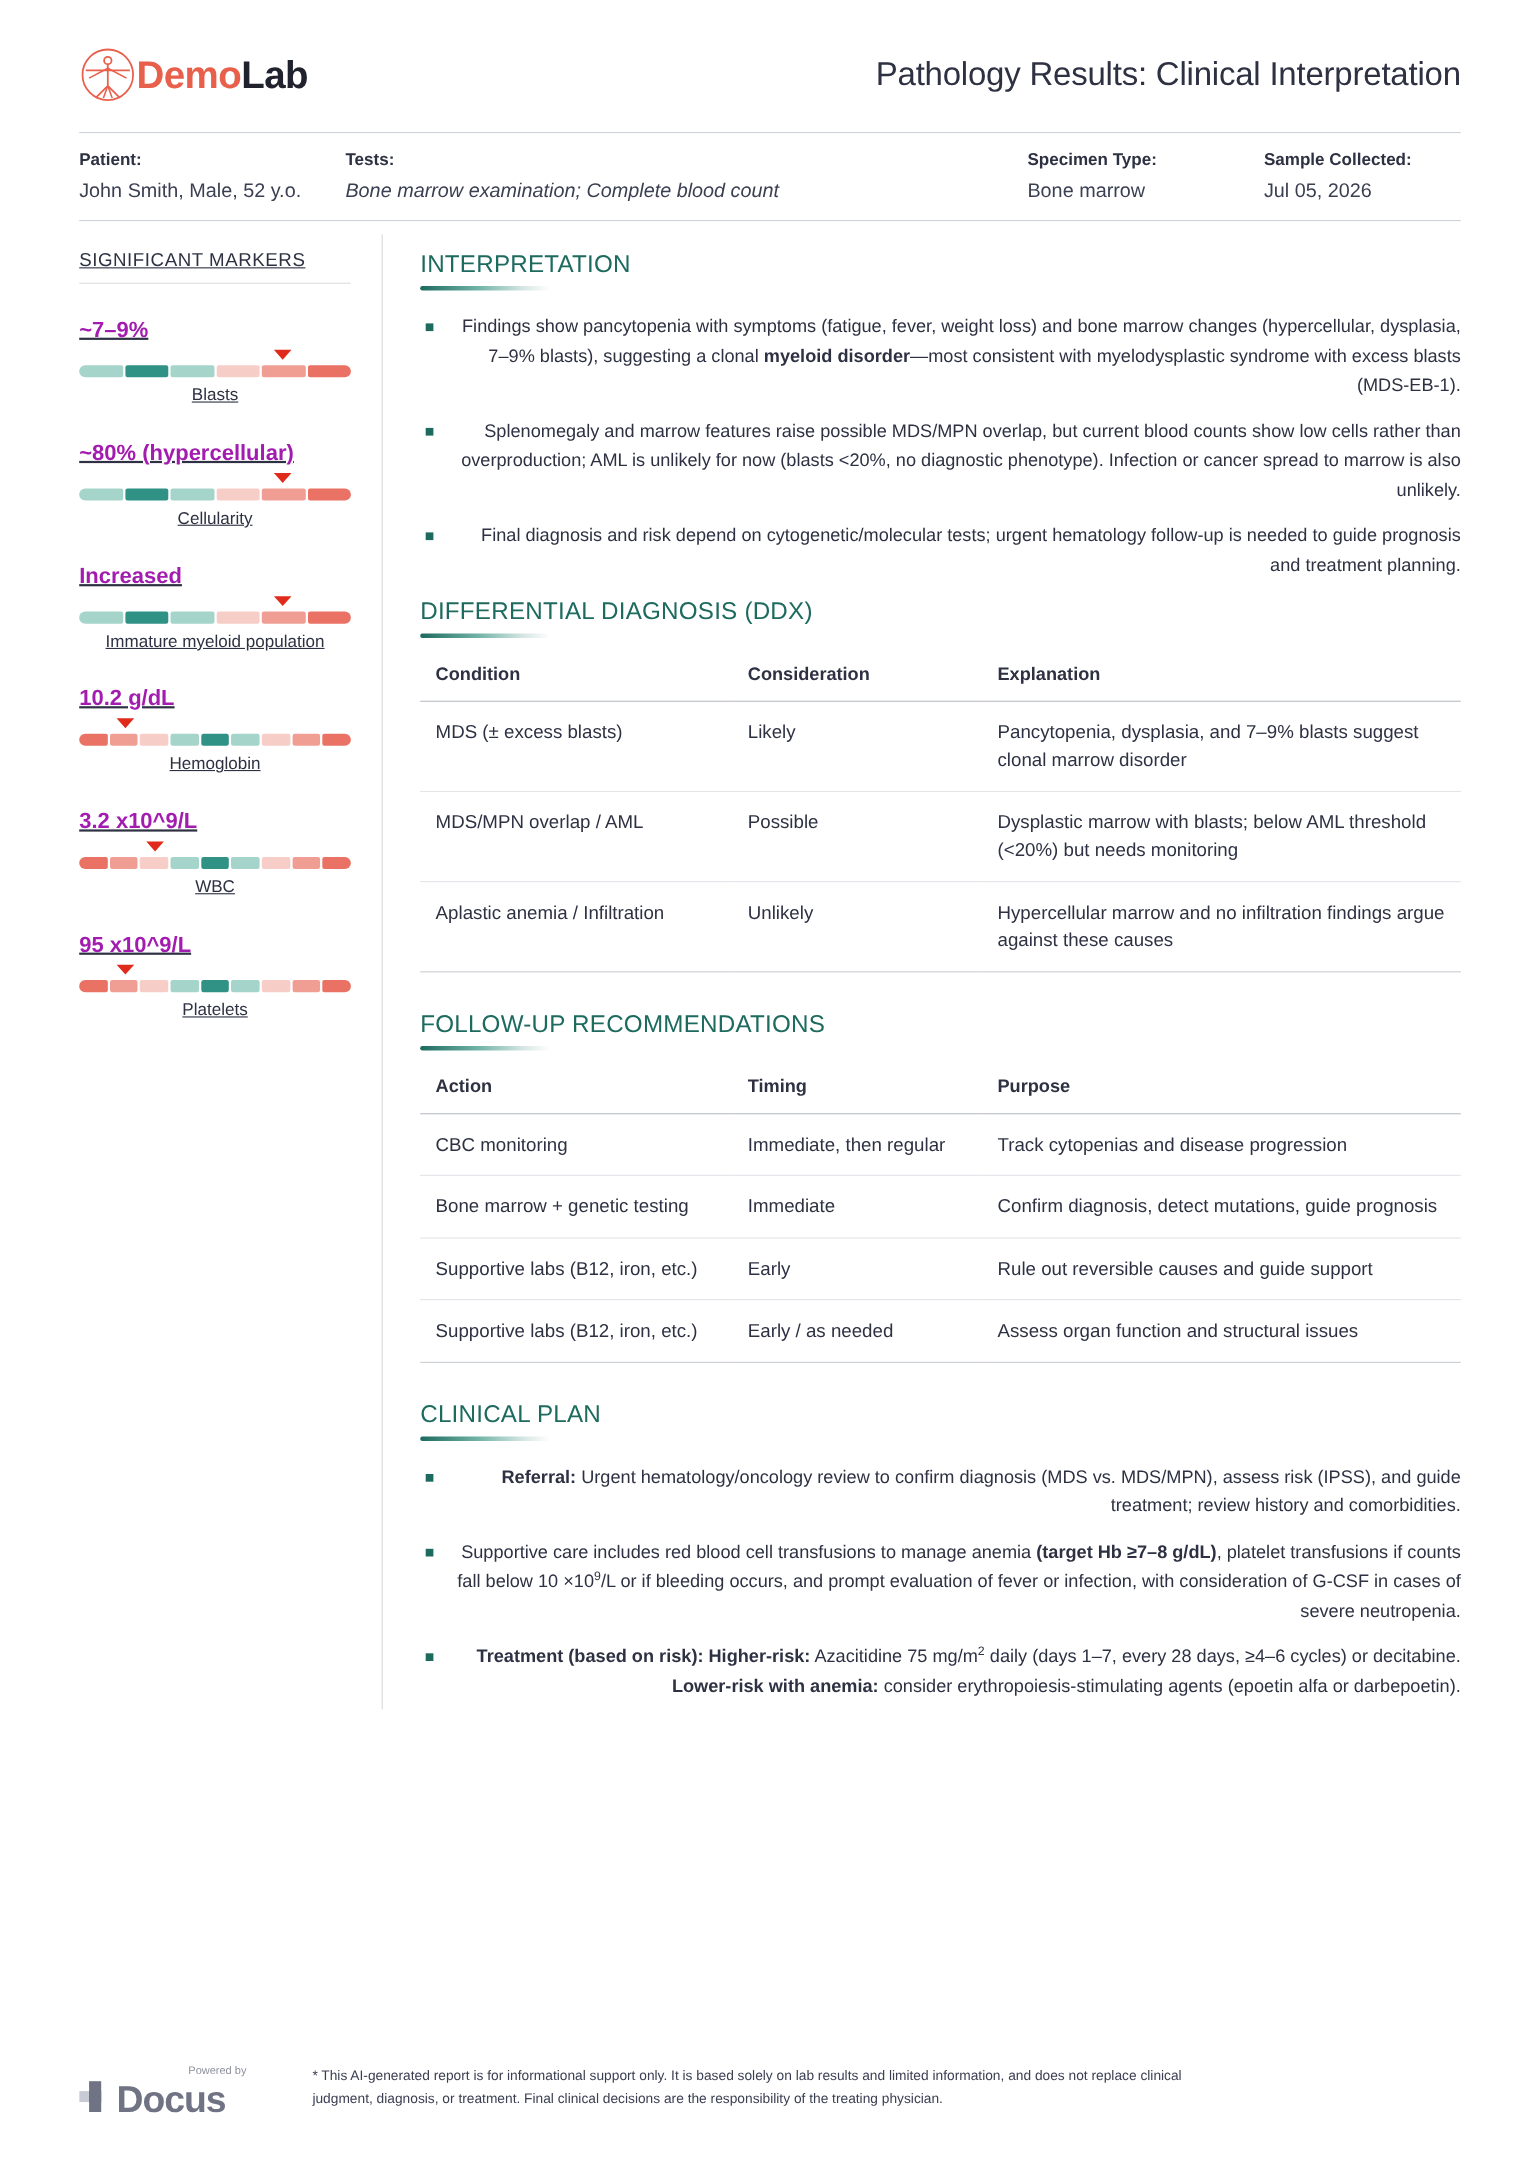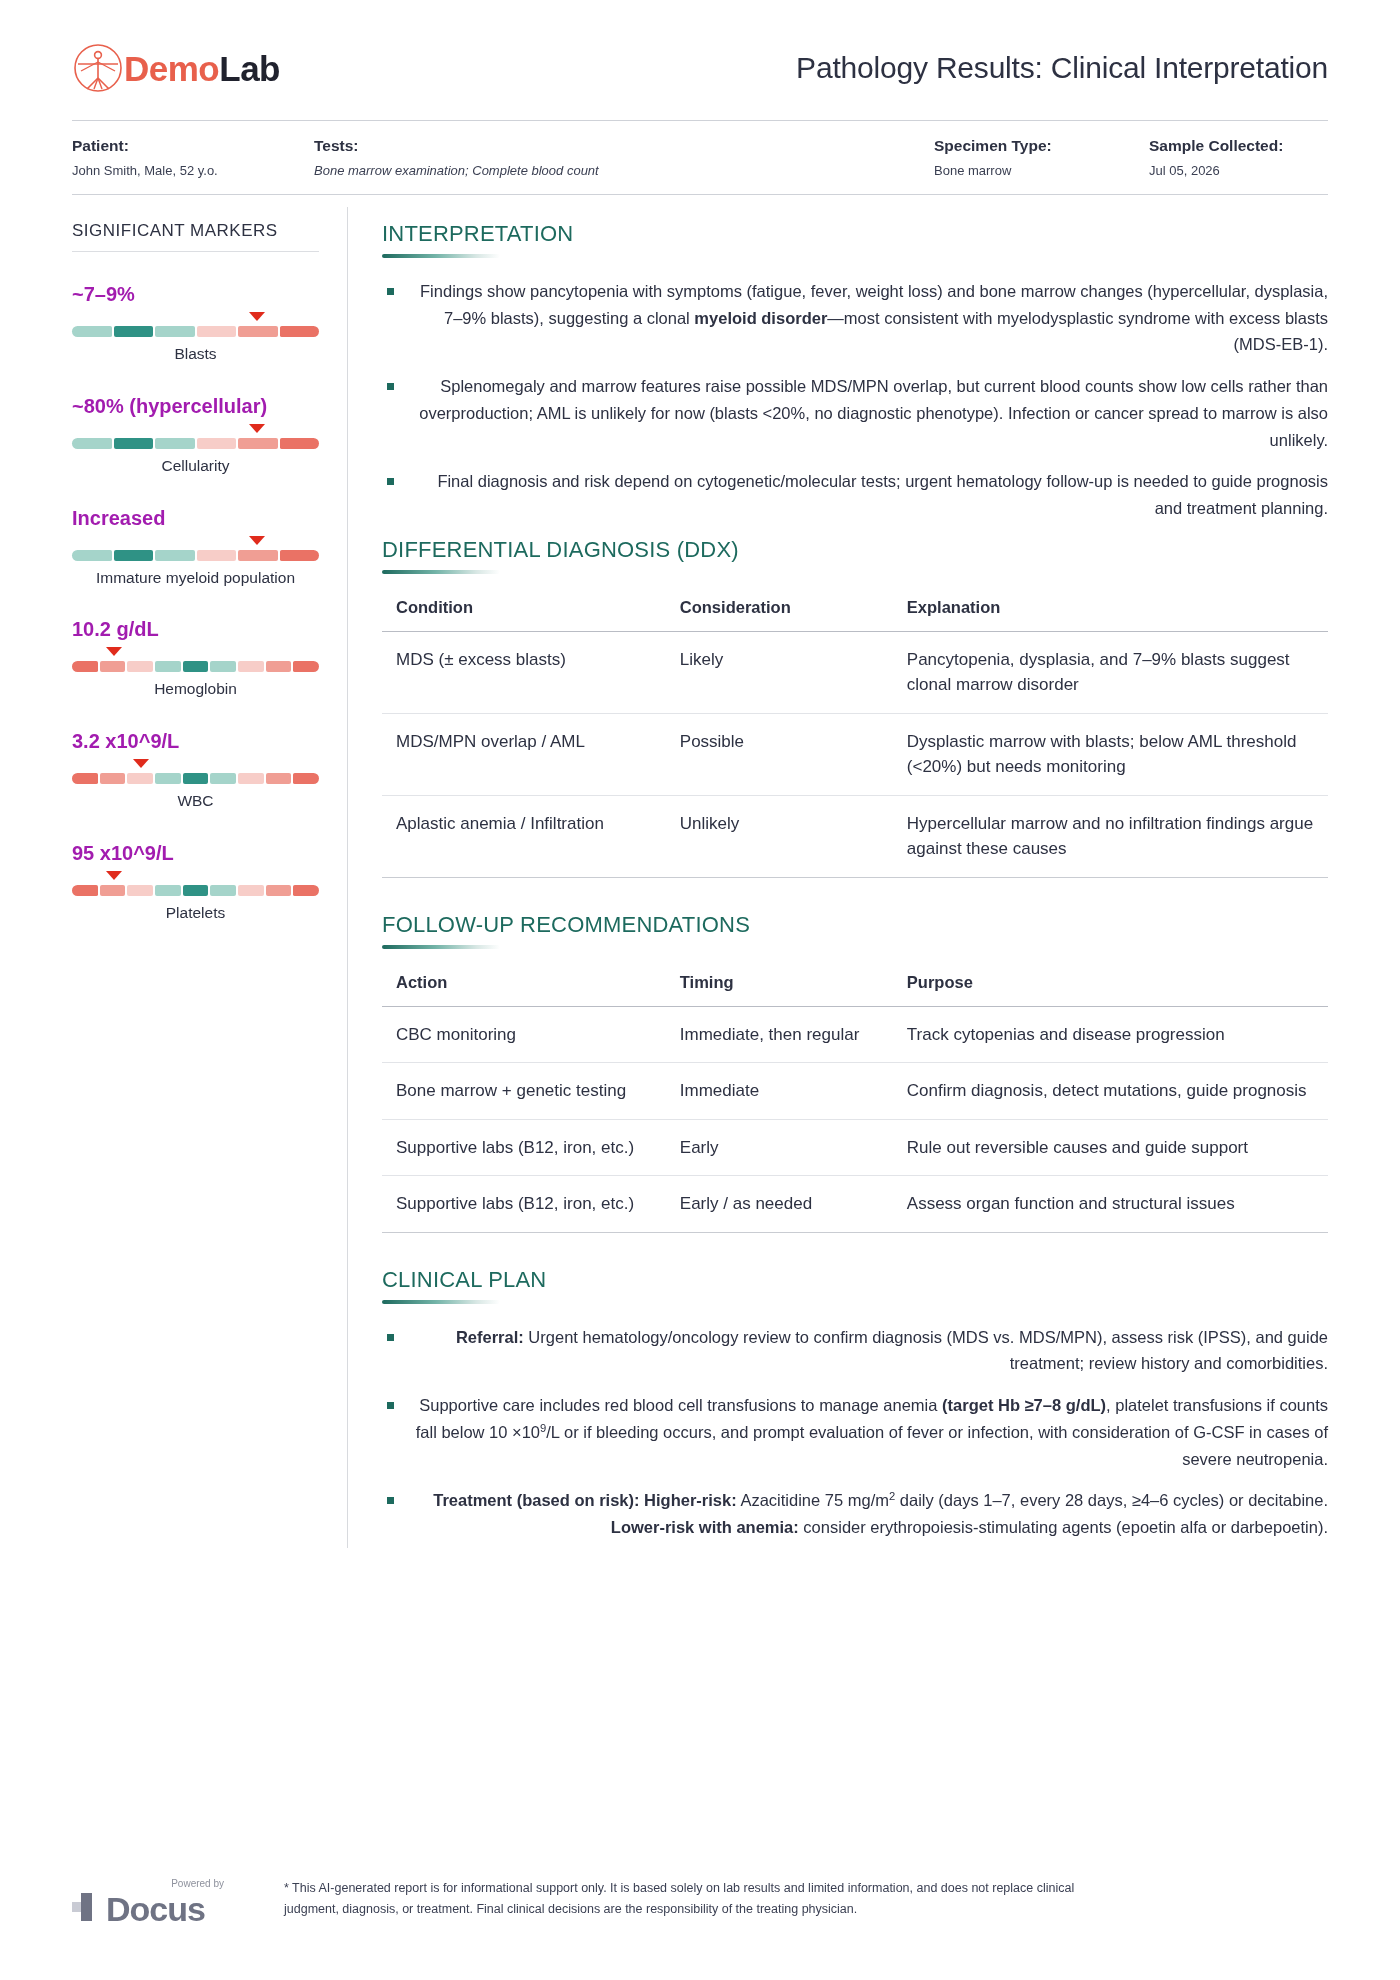--- a/index.html
+++ b/index.html
@@ -48,30 +48,31 @@
   .meta-col.c1 { width: 242px; }
   .meta-col.c2 { width: 620px; }
   .meta-col.c3 { width: 215px; }
   .meta-col.c4 { width: auto; }
   .meta-label {
     font-size: 15.5px;
     font-weight: 700;
     color: #2d3142;
     margin-bottom: 8px;
   }
-  .meta-value { font-size: 13px; color: #3a3f52; }
+  .meta-value { font-size: 18px; color: #3a3f52; }
   .meta-value.italic { font-style: italic; }
 
   
   .body-split { display: flex; }
   .sidebar {
     width: 275px;
     flex: none;
     padding-top: 26px;
     padding-right: 28px;
+    text-decoration: underline;
   }
   .divider-v {
     width: 1px;
     background: #d8dade;
     flex: none;
     align-self: stretch;
     margin-top: 12px;
     margin-bottom: 8px;
   }
   .main {

